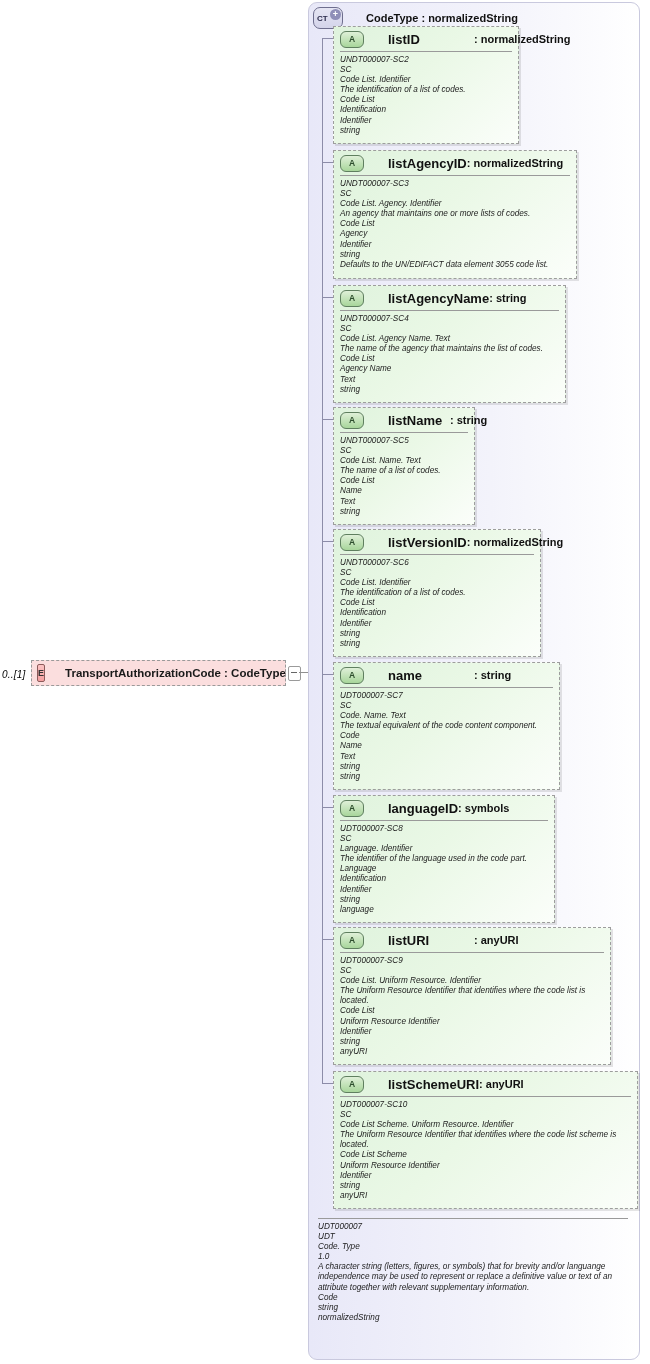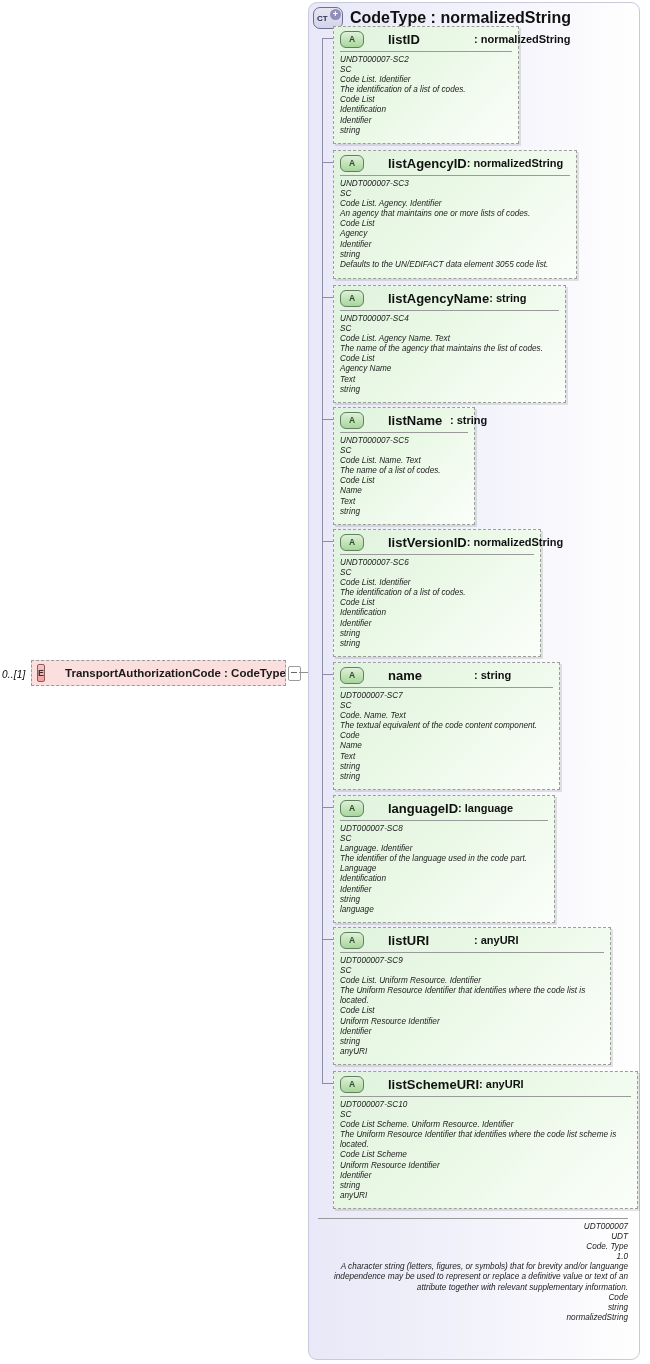--- a/index.html
+++ b/index.html
@@ -75,21 +75,21 @@
     display:flex;align-items:center;justify-content:flex-start;
     font-size:8px;font-weight:bold;color:#2a2a4a;
     font-family:"Liberation Sans", sans-serif;
     padding-left:3px;box-sizing:border-box;position:relative;
   }
   .ct-plus{
     position:absolute;right:1px;top:1px;width:11px;height:11px;border-radius:50%;
     background:#8f8fb8;color:#fff;font-size:9px;line-height:10px;text-align:center;font-weight:bold;
   }
   .ct-title{
-    margin-left:7px;font-size:16px;font-weight:bold;color:#111;white-space:nowrap;
+    margin-left:23px;font-size:11px;font-weight:bold;color:#111;white-space:nowrap;
   }
 
   
   .tree-v{
     position:absolute;left:322px;width:1px;background:#8c8ca8;
   }
   .tree-h{
     position:absolute;left:322px;height:1px;width:12px;background:#8c8ca8;
   }
 
@@ -130,21 +130,21 @@
     font-family:"Liberation Sans", sans-serif;
   }
 
   
   .gap-wide .attr-name{min-width:86px;}
   .gap-mid  .attr-name{min-width:62px;}
 
   
   #footer-doc{
     position:absolute;left:312px;top:1218px;width:322px;
-    padding:0 6px;box-sizing:border-box;text-align:right;
+    padding:0 6px;box-sizing:border-box;
   }
   #footer-doc .rule{height:1px;background:#9a9a9a;margin-bottom:3px;}
   #footer-doc div.l{
     font-size:8.2px;font-style:italic;color:#1c1c1c;line-height:10.1px;
     font-family:"Liberation Sans", sans-serif;
   }
 </style>
 </head>
 <body>
 
@@ -289,21 +289,21 @@
         <div>Name</div>
         <div>Text</div>
         <div>string</div>
         <div>string</div>
       </div>
     </div>
     <div class="attr" style="left: 333px; top: 795px; width: 222px; height: 128px;">
       <div class="attr-head">
         <span class="attr-icon">A</span>
         <span class="attr-name">languageID</span>
-        <span class="attr-type">: language</span>
+        <span class="attr-type">: symbols</span>
       </div>
       <div class="attr-sep"></div>
       <div class="attr-lines">
         <div>UDT000007-SC8</div>
         <div>SC</div>
         <div>Language. Identifier</div>
         <div>The identifier of the language used in the code part.</div>
         <div>Language</div>
         <div>Identification</div>
         <div>Identifier</div>

